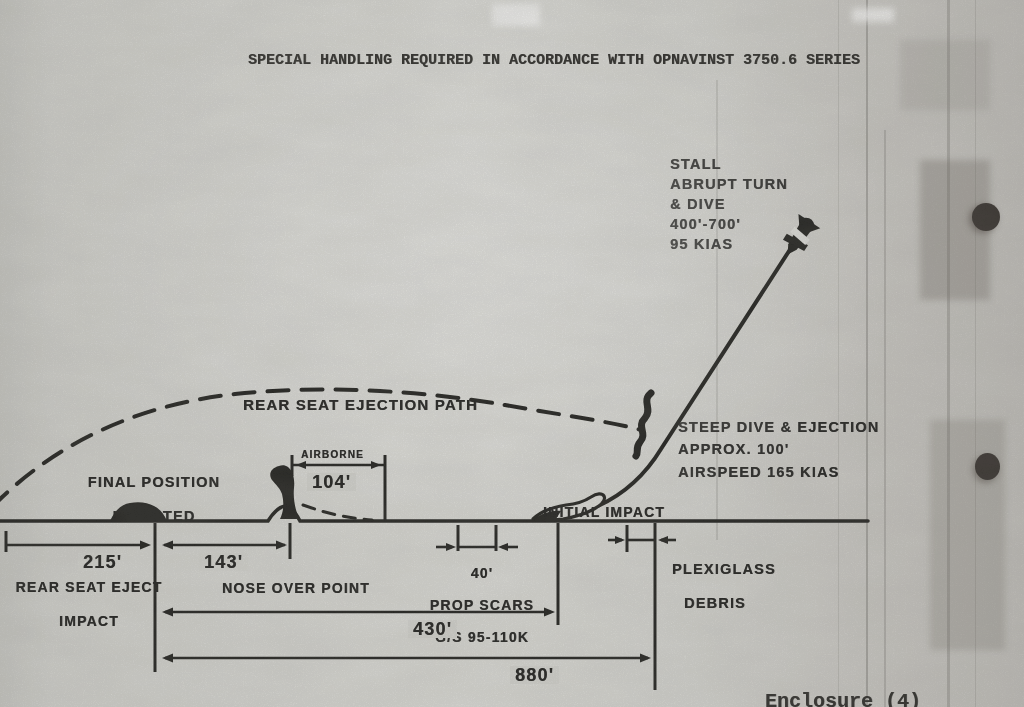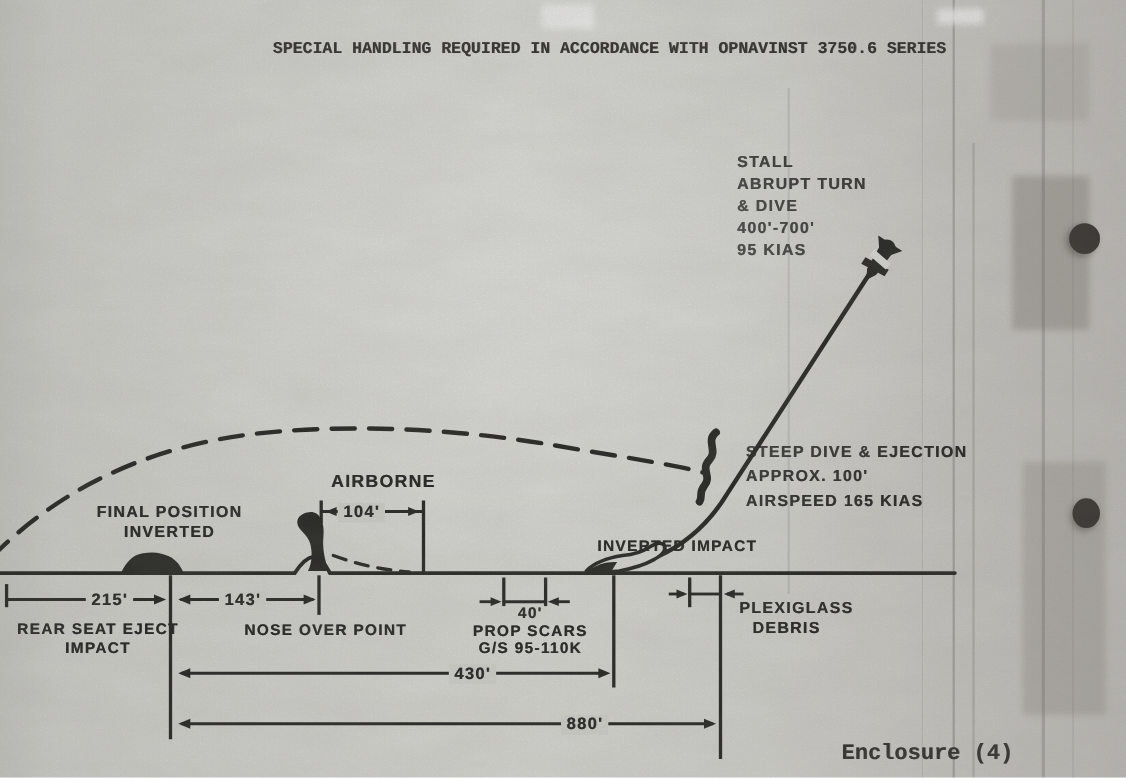--- a/index.html
+++ b/index.html
@@ -7,27 +7,27 @@
         background:linear-gradient(90deg,#cbcbc7 0%,#d6d6d2 5%,#ddddd9 28%,#e1e1dd 48%,#dadad6 68%,#cdcbc7 86%,#c3c1bd 100%);
         font-family:"Liberation Sans",sans-serif;}
   #page::after{content:"";position:absolute;inset:0;
         background:radial-gradient(ellipse 620px 420px at 46% 38%, rgba(255,255,255,.35), rgba(255,255,255,0) 70%);
         pointer-events:none;}
   .abs{position:absolute;}
   .lbl{position:absolute;font-weight:700;color:#151514;letter-spacing:1.2px;
        font-size:14.5px;line-height:18px;white-space:nowrap;
        text-shadow:0.4px 0 0 rgba(20,20,20,.75);}
   .ctr{text-align:center;}
-  .dim{background:#d9d9d5;padding:0 5px;font-size:15px;z-index:6;}
+  .dim{background:#d9d9d5;padding:0 5px;font-size:18px;z-index:6;}
   .typewriter{font-family:"Liberation Mono","DejaVu Sans Mono",monospace;font-weight:700;
        color:#22211f;text-shadow:0.5px 0 0 rgba(30,30,28,.6);}
   .streak{position:absolute;pointer-events:none;}
   svg.layer{position:absolute;left:0;top:0;z-index:5;}
   svg.grain{position:absolute;left:0;top:0;z-index:20;pointer-events:none;}
-  .lbl{z-index:7;}
+  .lbl{z-index:7;margin-top:16px;}
   .blob{position:absolute;background:#2e2926;border-radius:50%;z-index:4;}
   .smudge{position:absolute;pointer-events:none;z-index:2;filter:blur(3px);}
 </style>
 </head>
 <body>
 
 <div id="page">
 
   <div class="streak" style="left:716px;top:80px;width:2px;height:460px;background:rgba(70,68,62,.16);"></div>
   <div class="streak" style="left:838px;top:0;width:1px;height:707px;background:rgba(70,68,62,.14);"></div>
@@ -138,31 +138,32 @@
     <div class="lbl" style="position:static;margin-top:2px;">400'-700'</div>
     <div class="lbl" style="position:static;margin-top:2px;">95 KIAS</div>
   </div>
 
   <div class="abs" style="left:678px;top:402px;">
     <div class="lbl" style="position:static;">STEEP DIVE &amp; EJECTION</div>
     <div class="lbl" style="position:static;margin-top:4px;">APPROX. 100'</div>
     <div class="lbl" style="position:static;margin-top:5px;">AIRSPEED 165 KIAS</div>
   </div>
 
-
-  <div class="lbl" style="left:301px;top:430px;font-size:16px;">AIRBORNE</div>
+  <div class="lbl" style="left:243px;top:380px;font-size:15px;">REAR SEAT EJECTION PATH</div>
+
+  <div class="lbl" style="left:301px;top:430px;font-size:10px;">AIRBORNE</div>
 
   <div class="lbl dim" style="left:307px;top:457px;">104'</div>
 
   <div class="abs ctr" style="left:83px;top:457px;width:142px;">
     <div class="lbl ctr" style="position:static;">FINAL POSITION</div>
     <div class="lbl ctr" style="position:static;">INVERTED</div>
   </div>
 
-  <div class="lbl" style="left:543px;top:487px;font-size:14px;">INVERTED IMPACT</div>
+  <div class="lbl" style="left:543px;top:487px;font-size:14px;">INITIAL IMPACT</div>
 
   <div class="lbl dim" style="left:78px;top:537px;">215'</div>
 
   <div class="lbl dim" style="left:199px;top:537px;">143'</div>
 
   <div class="abs ctr" style="left:6px;top:562px;width:166px;">
     <div class="lbl ctr" style="position:static;font-size:14px;">REAR SEAT EJECT</div>
     <div class="lbl ctr" style="position:static;font-size:14px;">IMPACT</div>
   </div>
 

